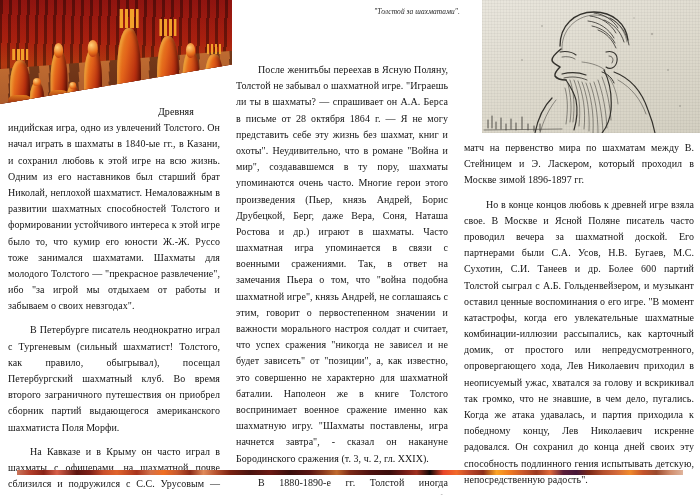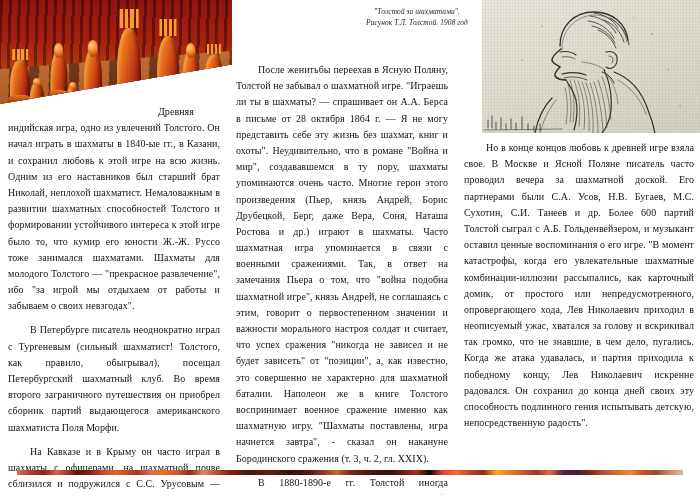--- a/index.html
+++ b/index.html
@@ -322,33 +322,33 @@
         <circle cx="186" cy="70" r="1"></circle>
           <circle cx="40" cy="60" r=".9"></circle>
         <circle cx="198" cy="106" r="1"></circle>
           <circle cx="152" cy="18" r=".8"></circle>
       </g>
     </svg>
   </div>
 
   <div class="portrait-caption">
     <div>"Толстой за шахматами".</div>
-    <div>Рисунок Т.Л. Толстой. 1908 год</div>
   </div>
 
   <div class="col" id="col-left">
     <p class="lead">Древняя индийская игра, одно из увлечений Толстого. Он начал играть в шахматы в 1840-ые гг., в Казани, и сохранил любовь к этой игре на всю жизнь. Одним из его наставников был старший брат Николай, неплохой шахматист. Немаловажным в развитии шахматных способностей Толстого и формировании устойчивого интереса к этой игре было то, что кумир его юности Ж.-Ж. Руссо тоже занимался шахматами. Шахматы для молодого Толстого — "прекрасное развлечение", ибо "за игрой мы отдыхаем от работы и забываем о своих невзгодах".</p>
     <p>В Петербурге писатель неоднократно играл с Тургеневым (сильный шахматист! Толстого, как правило, обыгрывал), посещал Петербургский шахматный клуб. Во время второго заграничного путешествия он приобрел сборник партий выдающегося американского шахматиста Поля Морфи.</p>
     <p>На Кавказе и в Крыму он часто играл в шахматы с офицерами, на шахматной почве сблизился и подружился с С.С. Урусовым — математиком, философом и одним из лучших русских шахматистов середины XIX в. Об одном из эпизодов, связанных с увлечением Урусовым шахматами, Толстой впоследствии вспоминал в письме "По поводу конгресса о мире".</p>
   </div>
 
   <div class="col" id="col-mid">
     <p>После женитьбы переехав в Ясную Поляну, Толстой не забывал о шахматной игре. "Играешь ли ты в шахматы? — спрашивает он А.А. Берса в письме от 28 октября 1864 г. — Я не могу представить себе эту жизнь без шахмат, книг и охоты". Неудивительно, что в романе "Война и мир", создававшемся в ту пору, шахматы упоминаются очень часто. Многие герои этого произведения (Пьер, князь Андрей, Борис Друбецкой, Берг, даже Вера, Соня, Наташа Ростова и др.) играют в шахматы. Часто шахматная игра упоминается в связи с военными сражениями. Так, в ответ на замечания Пьера о том, что "война подобна шахматной игре", князь Андрей, не соглашаясь с этим, говорит о первостепенном значении и важности морального настроя солдат и считает, что успех сражения "никогда не зависел и не будет зависеть" от "позиции", а, как известно, это совершенно не характерно для шахматной баталии. Наполеон же в книге Толстого воспринимает военное сражение именно как шахматную игру. "Шахматы поставлены, игра начнется завтра", - сказал он накануне Бородинского сражения (т. 3, ч. 2, гл. XXIX).</p>
     <p>В 1880-1890-е гг. Толстой иногда сомневался, стоит ли играть в шахматы, ибо шахматы часто возбуждают недобрые чувства к сопернику, доставляют ближнему неприятности, что никак не согласовалось с религиозно-нравственными воззрениями позднего Толстого. Одним из последствий этих сомнений был его отказ посетить</p>
   </div>
 
   <div class="col" id="col-right">
+    <p class="lead">матч на первенство мира по шахматам между В. Стейницем и Э. Ласкером, который проходил в Москве зимой 1896-1897 гг.</p>
     <p>Но в конце концов любовь к древней игре взяла свое. В Москве и Ясной Поляне писатель часто проводил вечера за шахматной доской. Его партнерами были С.А. Усов, Н.В. Бугаев, М.С. Сухотин, С.И. Танеев и др. Более 600 партий Толстой сыграл с А.Б. Гольденвейзером, и музыкант оставил ценные воспоминания о его игре. "В момент катастрофы, когда его увлекательные шахматные комбинации-иллюзии рассыпались, как карточный домик, от простого или непредусмотренного, опровергающего хода, Лев Николаевич приходил в неописуемый ужас, хватался за голову и вскрикивал так громко, что не знавшие, в чем дело, пугались. Когда же атака удавалась, и партия приходила к победному концу, Лев Николаевич искренне радовался. Он сохранил до конца дней своих эту способность подлинного гения испытывать детскую, непосредственную радость".</p>
   </div>
 
   <div class="ornament"></div>
 
 </div>
 
 </body></html>

